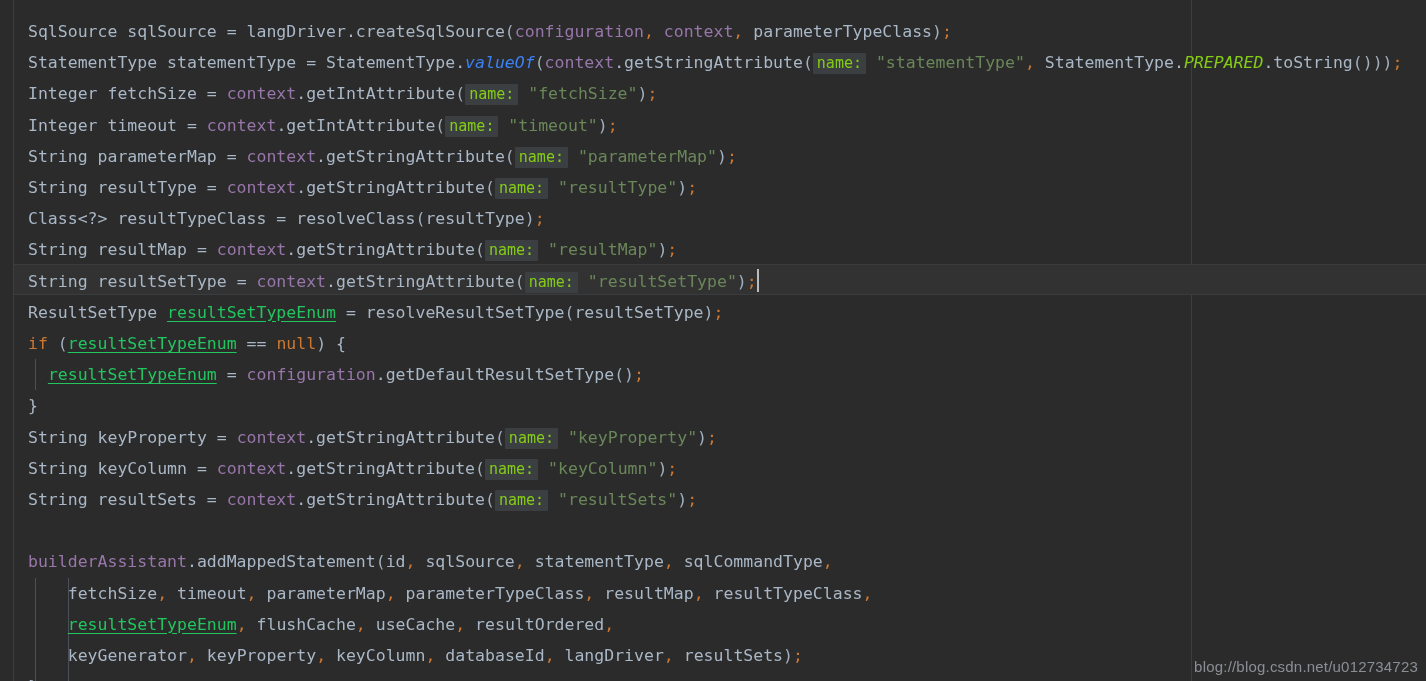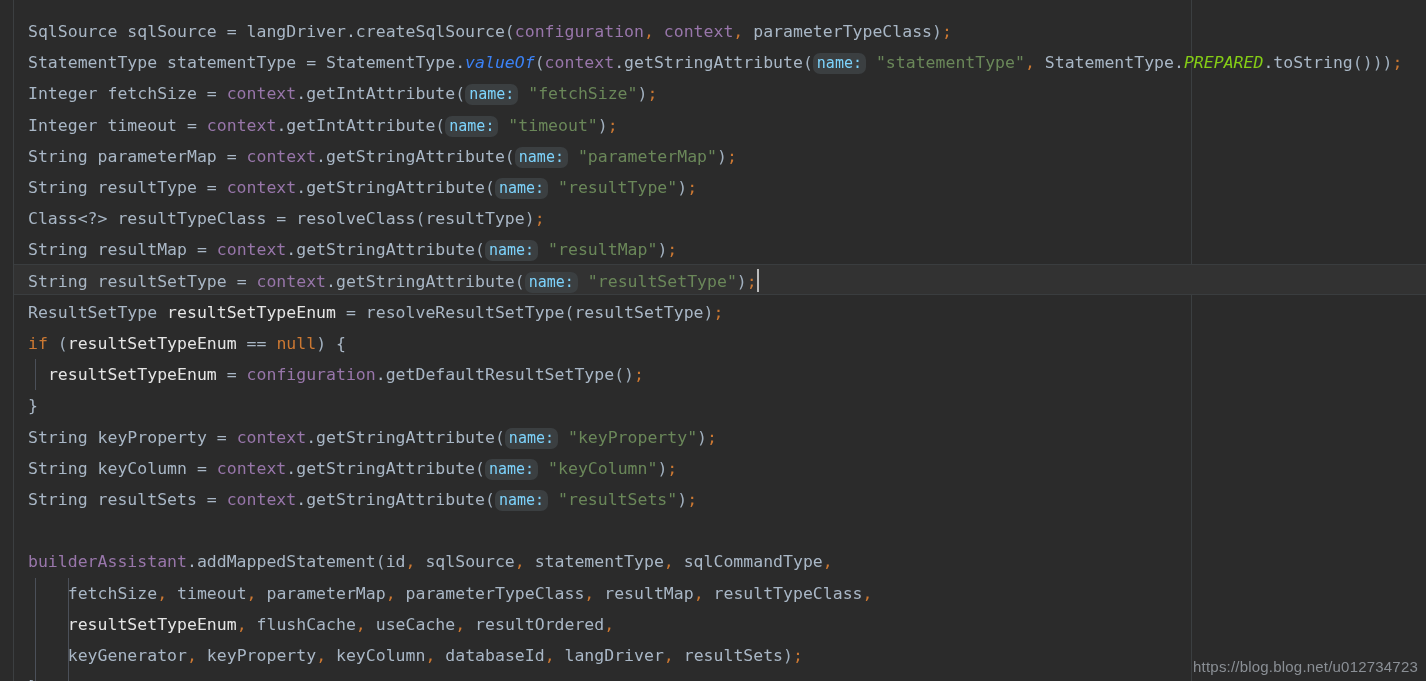--- a/index.html
+++ b/index.html
@@ -95,30 +95,30 @@
     white-space: pre;
   }
 
   
   .t-plain    { color: #a9b7c6; }
   .t-kw       { color: #cc7832; }
   .t-str      { color: #6a8759; }
   .t-field    { color: #9876aa; }
   .t-static   { color: #84cc16; font-style: italic; }
   .t-smeth    { color: #3b82f6; font-style: italic; }
-  .t-local-u  { color: #e5e5e5; text-underline-offset: 3px; }
+  .t-local-u  { color: #22c55e; text-decoration: underline; text-underline-offset: 3px; }
   .t-semi     { color: #cc7832; }
   .t-comma    { color: #cc7832; }
   .t-paren    { color: #a1b0bf; }
 
   
   .hint {
-    color: #7dd3fc;
+    color: #84cc16;
     background: #3b3f41;
-    border-radius: 7px;
+    border-radius: 1px;
     padding: 1px 4px 2px 4px;
     font-size: 15px;
   }
 
   
   .watermark {
     position: absolute;
     right: 8px;
     bottom: 6px;
     color: #8a8f95;
@@ -143,14 +143,14 @@
   <div id="indent-guides">
       <div class="indent-guide" style="left: 35px; top: 359.2px; height: 31.2px; background: rgb(75, 80, 89);"></div>
       <div class="indent-guide" style="left: 35px; top: 577.6px; height: 124.8px; background: rgb(75, 80, 89);"></div>
       <div class="indent-guide" style="left: 68px; top: 577.6px; height: 124.8px; background: rgb(75, 80, 89);"></div>
     </div>
 
   <div class="code" id="code"><div class="line" style="top: 16px;"><span class="t-plain">SqlSource sqlSource </span><span class="t-plain">= </span><span class="t-plain">langDriver</span><span class="t-plain">.createSqlSource</span><span class="t-paren">(</span><span class="t-field">configuration</span><span class="t-comma">, </span><span class="t-field">context</span><span class="t-comma">, </span><span class="t-plain">parameterTypeClass</span><span class="t-paren">)</span><span class="t-semi">;</span></div><div class="line" style="top: 47.2px;"><span class="t-plain">StatementType statementType </span><span class="t-plain">= </span><span class="t-plain">StatementType</span><span class="t-plain">.</span><span class="t-smeth">valueOf</span><span class="t-paren">(</span><span class="t-field">context</span><span class="t-plain">.getStringAttribute</span><span class="t-paren">(</span><span class="hint">name:</span><span class="t-str"> "statementType"</span><span class="t-comma">, </span><span class="t-plain">StatementType</span><span class="t-plain">.</span><span class="t-static">PREPARED</span><span class="t-plain">.toString</span><span class="t-paren">()))</span><span class="t-semi">;</span></div><div class="line" style="top: 78.4px;"><span class="t-plain">Integer fetchSize </span><span class="t-plain">= </span><span class="t-field">context</span><span class="t-plain">.getIntAttribute</span><span class="t-paren">(</span><span class="hint">name:</span><span class="t-str"> "fetchSize"</span><span class="t-paren">)</span><span class="t-semi">;</span></div><div class="line" style="top: 109.6px;"><span class="t-plain">Integer timeout </span><span class="t-plain">= </span><span class="t-field">context</span><span class="t-plain">.getIntAttribute</span><span class="t-paren">(</span><span class="hint">name:</span><span class="t-str"> "timeout"</span><span class="t-paren">)</span><span class="t-semi">;</span></div><div class="line" style="top: 140.8px;"><span class="t-plain">String parameterMap </span><span class="t-plain">= </span><span class="t-field">context</span><span class="t-plain">.getStringAttribute</span><span class="t-paren">(</span><span class="hint">name:</span><span class="t-str"> "parameterMap"</span><span class="t-paren">)</span><span class="t-semi">;</span></div><div class="line" style="top: 172px;"><span class="t-plain">String resultType </span><span class="t-plain">= </span><span class="t-field">context</span><span class="t-plain">.getStringAttribute</span><span class="t-paren">(</span><span class="hint">name:</span><span class="t-str"> "resultType"</span><span class="t-paren">)</span><span class="t-semi">;</span></div><div class="line" style="top: 203.2px;"><span class="t-plain">Class&lt;?&gt; resultTypeClass </span><span class="t-plain">= </span><span class="t-plain">resolveClass</span><span class="t-paren">(</span><span class="t-plain">resultType</span><span class="t-paren">)</span><span class="t-semi">;</span></div><div class="line" style="top: 234.4px;"><span class="t-plain">String resultMap </span><span class="t-plain">= </span><span class="t-field">context</span><span class="t-plain">.getStringAttribute</span><span class="t-paren">(</span><span class="hint">name:</span><span class="t-str"> "resultMap"</span><span class="t-paren">)</span><span class="t-semi">;</span></div><div class="line" style="top: 265.6px;"><span class="t-plain">String resultSetType </span><span class="t-plain">= </span><span class="t-field">context</span><span class="t-plain">.getStringAttribute</span><span class="t-paren">(</span><span class="hint">name:</span><span class="t-str"> "resultSetType"</span><span class="t-paren">)</span><span class="t-semi">;</span></div><div class="line" style="top: 296.8px;"><span class="t-plain">ResultSetType </span><span class="t-local-u">resultSetTypeEnum</span><span class="t-plain"> = </span><span class="t-plain">resolveResultSetType</span><span class="t-paren">(</span><span class="t-plain">resultSetType</span><span class="t-paren">)</span><span class="t-semi">;</span></div><div class="line" style="top: 328px;"><span class="t-kw">if</span><span class="t-paren"> (</span><span class="t-local-u">resultSetTypeEnum</span><span class="t-plain"> == </span><span class="t-kw">null</span><span class="t-paren">)</span><span class="t-plain"> {</span></div><div class="line" style="top: 359.2px;"><span class="t-plain">  </span><span class="t-local-u">resultSetTypeEnum</span><span class="t-plain"> = </span><span class="t-field">configuration</span><span class="t-plain">.getDefaultResultSetType</span><span class="t-paren">()</span><span class="t-semi">;</span></div><div class="line" style="top: 390.4px;"><span class="t-plain">}</span></div><div class="line" style="top: 421.6px;"><span class="t-plain">String keyProperty </span><span class="t-plain">= </span><span class="t-field">context</span><span class="t-plain">.getStringAttribute</span><span class="t-paren">(</span><span class="hint">name:</span><span class="t-str"> "keyProperty"</span><span class="t-paren">)</span><span class="t-semi">;</span></div><div class="line" style="top: 452.8px;"><span class="t-plain">String keyColumn </span><span class="t-plain">= </span><span class="t-field">context</span><span class="t-plain">.getStringAttribute</span><span class="t-paren">(</span><span class="hint">name:</span><span class="t-str"> "keyColumn"</span><span class="t-paren">)</span><span class="t-semi">;</span></div><div class="line" style="top: 484px;"><span class="t-plain">String resultSets </span><span class="t-plain">= </span><span class="t-field">context</span><span class="t-plain">.getStringAttribute</span><span class="t-paren">(</span><span class="hint">name:</span><span class="t-str"> "resultSets"</span><span class="t-paren">)</span><span class="t-semi">;</span></div><div class="line" style="top: 515.2px;"></div><div class="line" style="top: 546.4px;"><span class="t-field">builderAssistant</span><span class="t-plain">.addMappedStatement</span><span class="t-paren">(</span><span class="t-plain">id</span><span class="t-comma">, </span><span class="t-plain">sqlSource</span><span class="t-comma">, </span><span class="t-plain">statementType</span><span class="t-comma">, </span><span class="t-plain">sqlCommandType</span><span class="t-comma">,</span></div><div class="line" style="top: 577.6px;"><span class="t-plain">    </span><span class="t-plain">fetchSize</span><span class="t-comma">, </span><span class="t-plain">timeout</span><span class="t-comma">, </span><span class="t-plain">parameterMap</span><span class="t-comma">, </span><span class="t-plain">parameterTypeClass</span><span class="t-comma">, </span><span class="t-plain">resultMap</span><span class="t-comma">, </span><span class="t-plain">resultTypeClass</span><span class="t-comma">,</span></div><div class="line" style="top: 608.8px;"><span class="t-plain">    </span><span class="t-local-u">resultSetTypeEnum</span><span class="t-comma">, </span><span class="t-plain">flushCache</span><span class="t-comma">, </span><span class="t-plain">useCache</span><span class="t-comma">, </span><span class="t-plain">resultOrdered</span><span class="t-comma">,</span></div><div class="line" style="top: 640px;"><span class="t-plain">    </span><span class="t-plain">keyGenerator</span><span class="t-comma">, </span><span class="t-plain">keyProperty</span><span class="t-comma">, </span><span class="t-plain">keyColumn</span><span class="t-comma">, </span><span class="t-plain">databaseId</span><span class="t-comma">, </span><span class="t-plain">langDriver</span><span class="t-comma">, </span><span class="t-plain">resultSets</span><span class="t-paren">)</span><span class="t-semi">;</span></div><div class="line" style="top: 671.2px;"><span class="t-plain">}</span></div></div>
 
   <div class="caret" id="caret" style="left: 756.719px; top: 268.6px; background: rgb(187, 187, 187);"></div>
 
-  <div class="watermark">https://blog.blog.net/u012734723</div>
+  <div class="watermark">blog://blog.csdn.net/u012734723</div>
 </div>
 
 </body></html>

